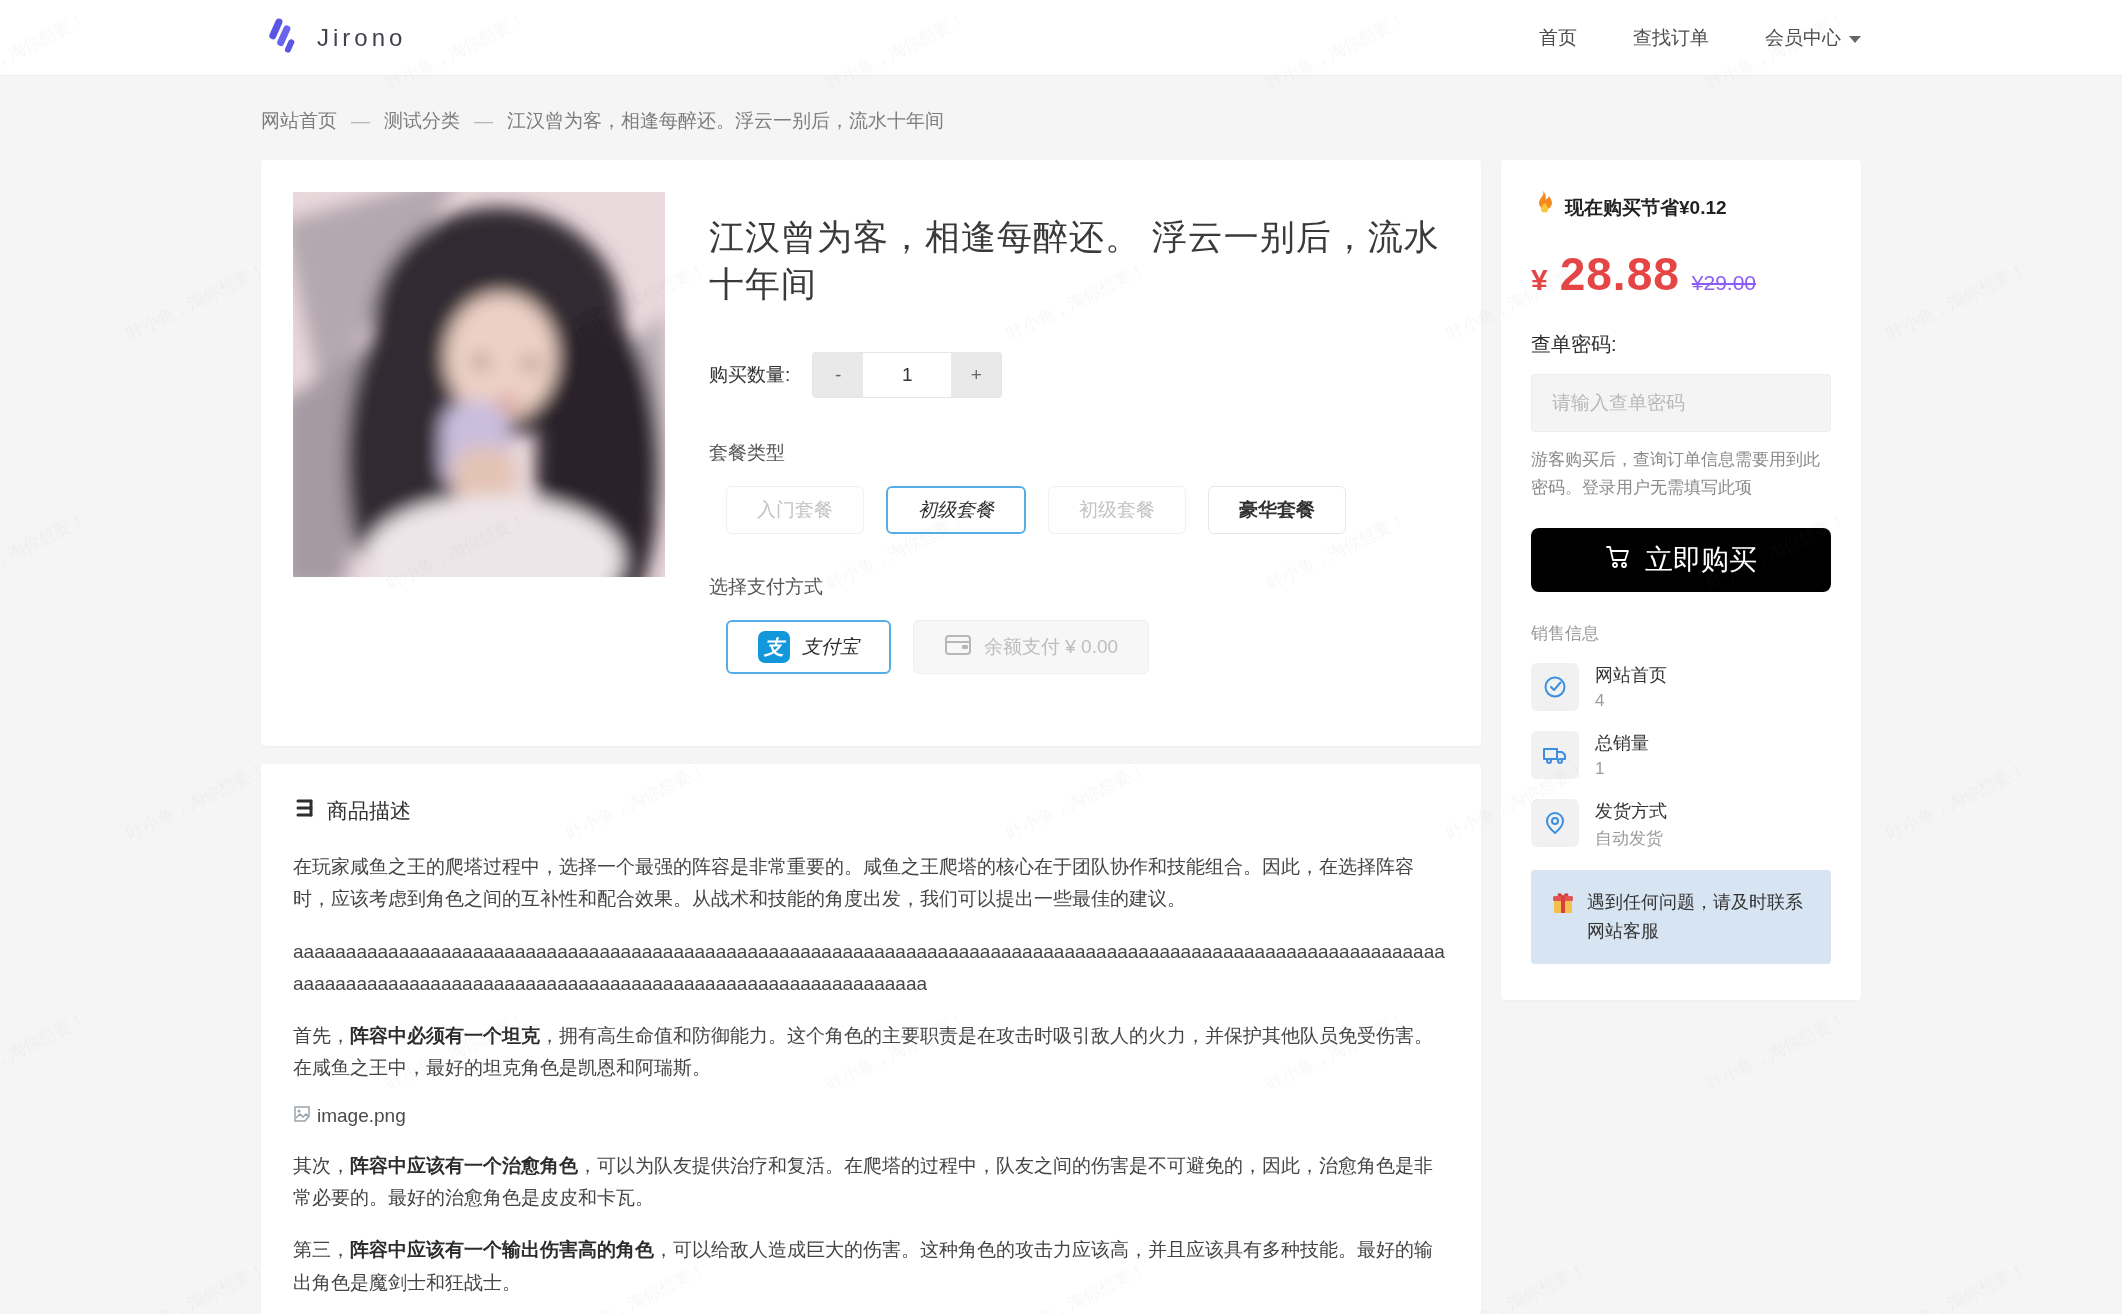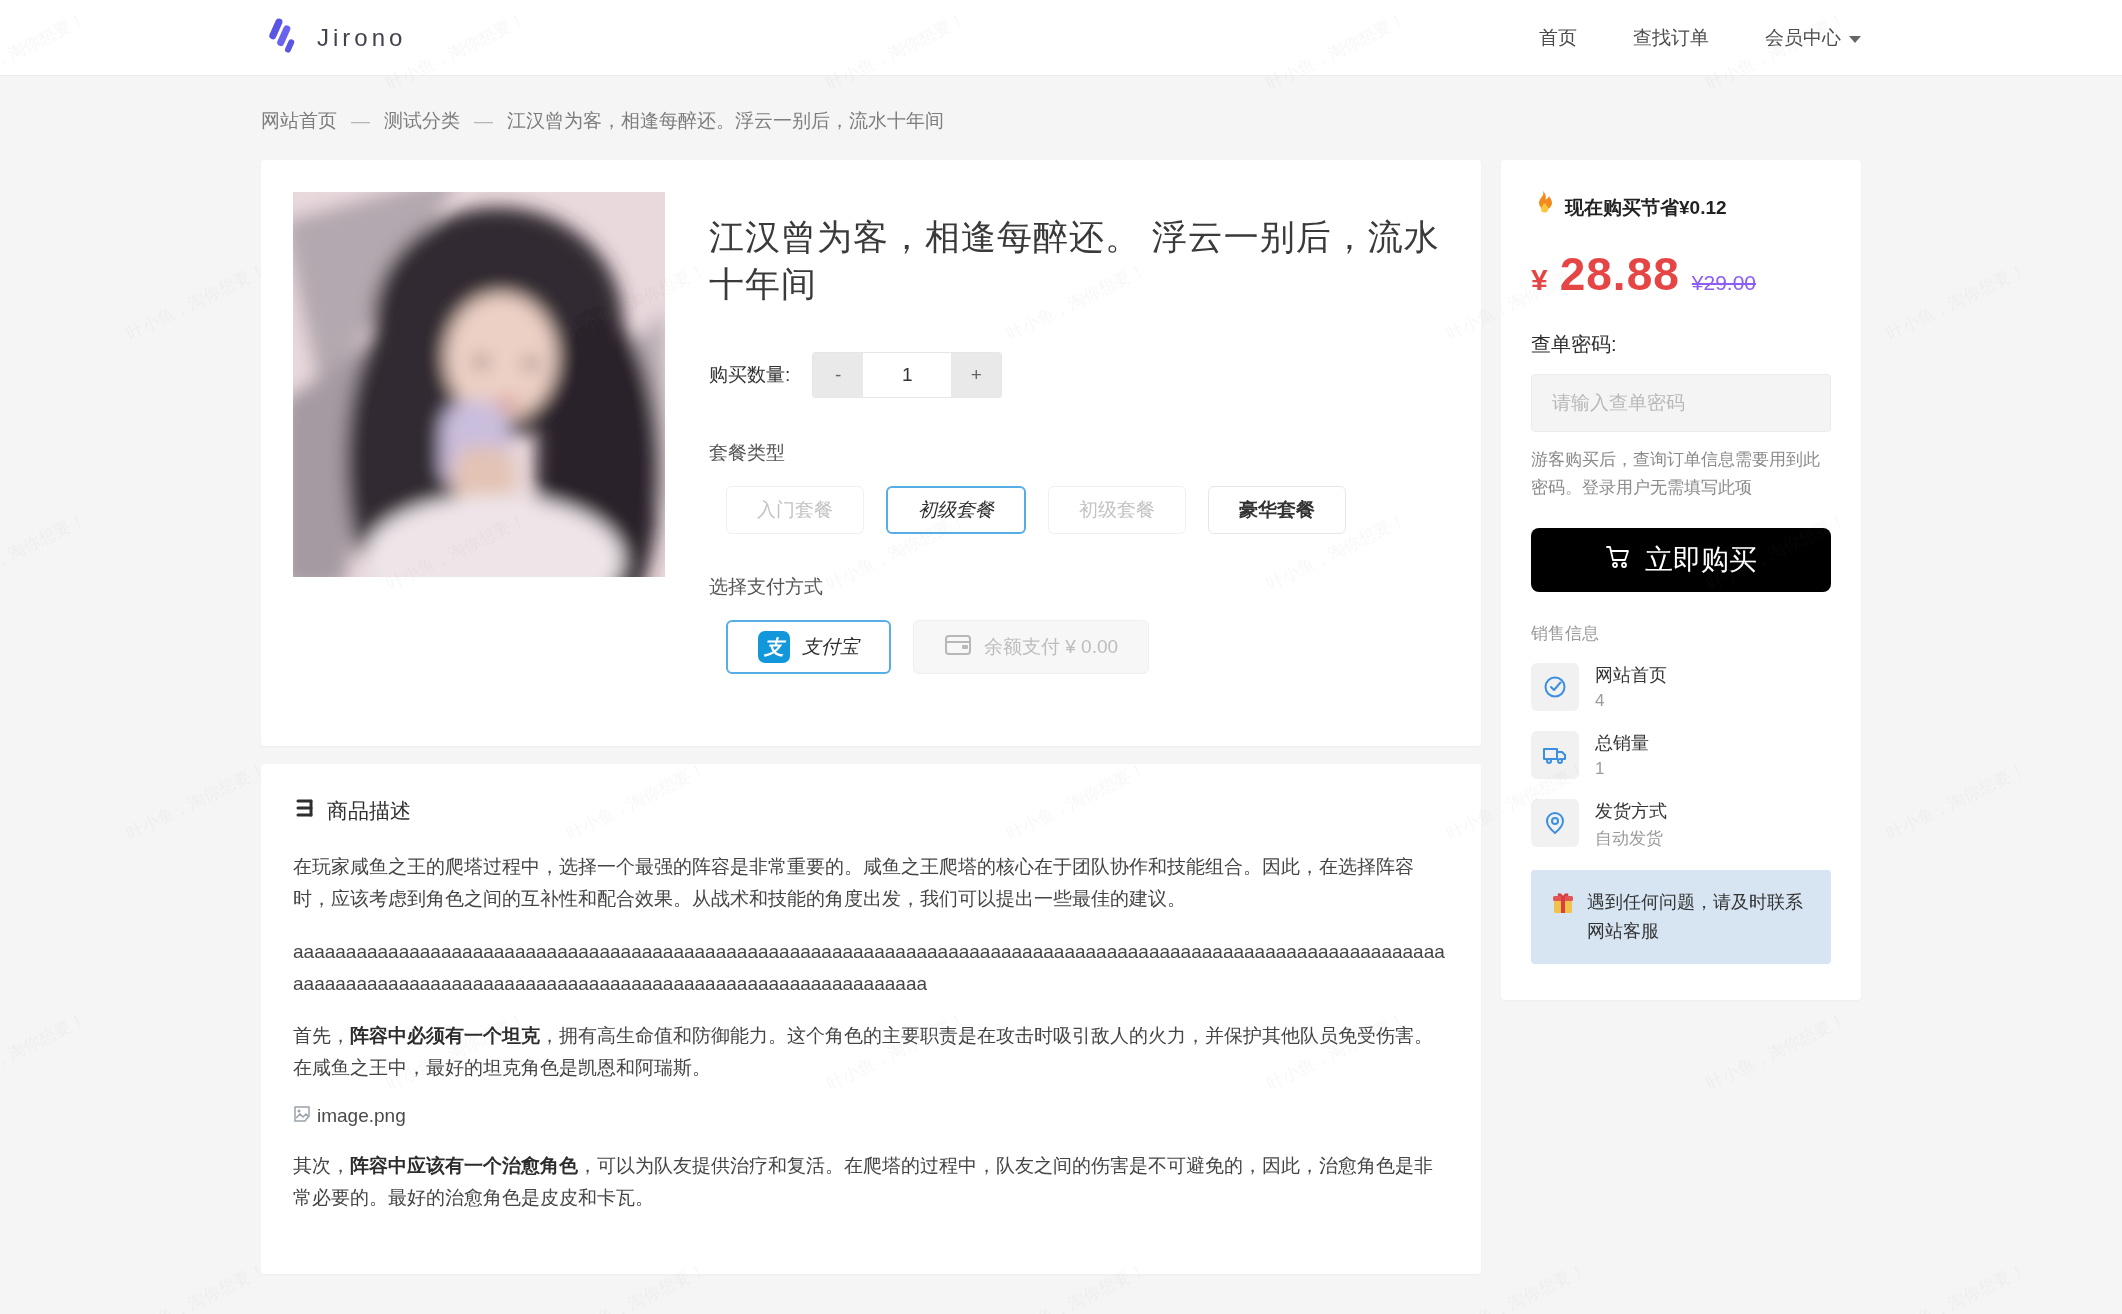--- a/index.html
+++ b/index.html
@@ -253,20 +253,21 @@
             <span>
               <svg width="18" height="18" viewBox="0 0 18 18" fill="none" stroke="#9aa3ab" stroke-width="1.5">
                 <path d="M2 2h14v9l-4 5H2z"></path>
                 <circle cx="6" cy="6" r="1.5" fill="#9aa3ab" stroke="none"></circle>
                 <path d="M3 13l4-4 3 3 3-3 3 3"></path>
               </svg>
             </span>
             <span>image.png</span>
           </div>
           <p><span>其次，</span><strong>阵容中应该有一个治愈角色</strong><span>，可以为队友提供治疗和复活。在爬塔的过程中，队友之间的伤害是不可避免的，因此，治愈角色是非常必要的。最好的治愈角色是皮皮和卡瓦。</span></p>
+          <p><span>第三，</span><strong>阵容中应该有一个输出伤害高的角色</strong><span>，可以给敌人造成巨大的伤害。这种角色的攻击力应该高，并且应该具有多种技能。最好的输出角色是魔剑士和狂战士。</span></p>
 
         </div>
       </div>
     </div>
 
     <div class="col-right">
       <div class="card side-card">
         <div class="savings">
           <span>
             <svg width="24" height="26" viewBox="0 0 24 26">

